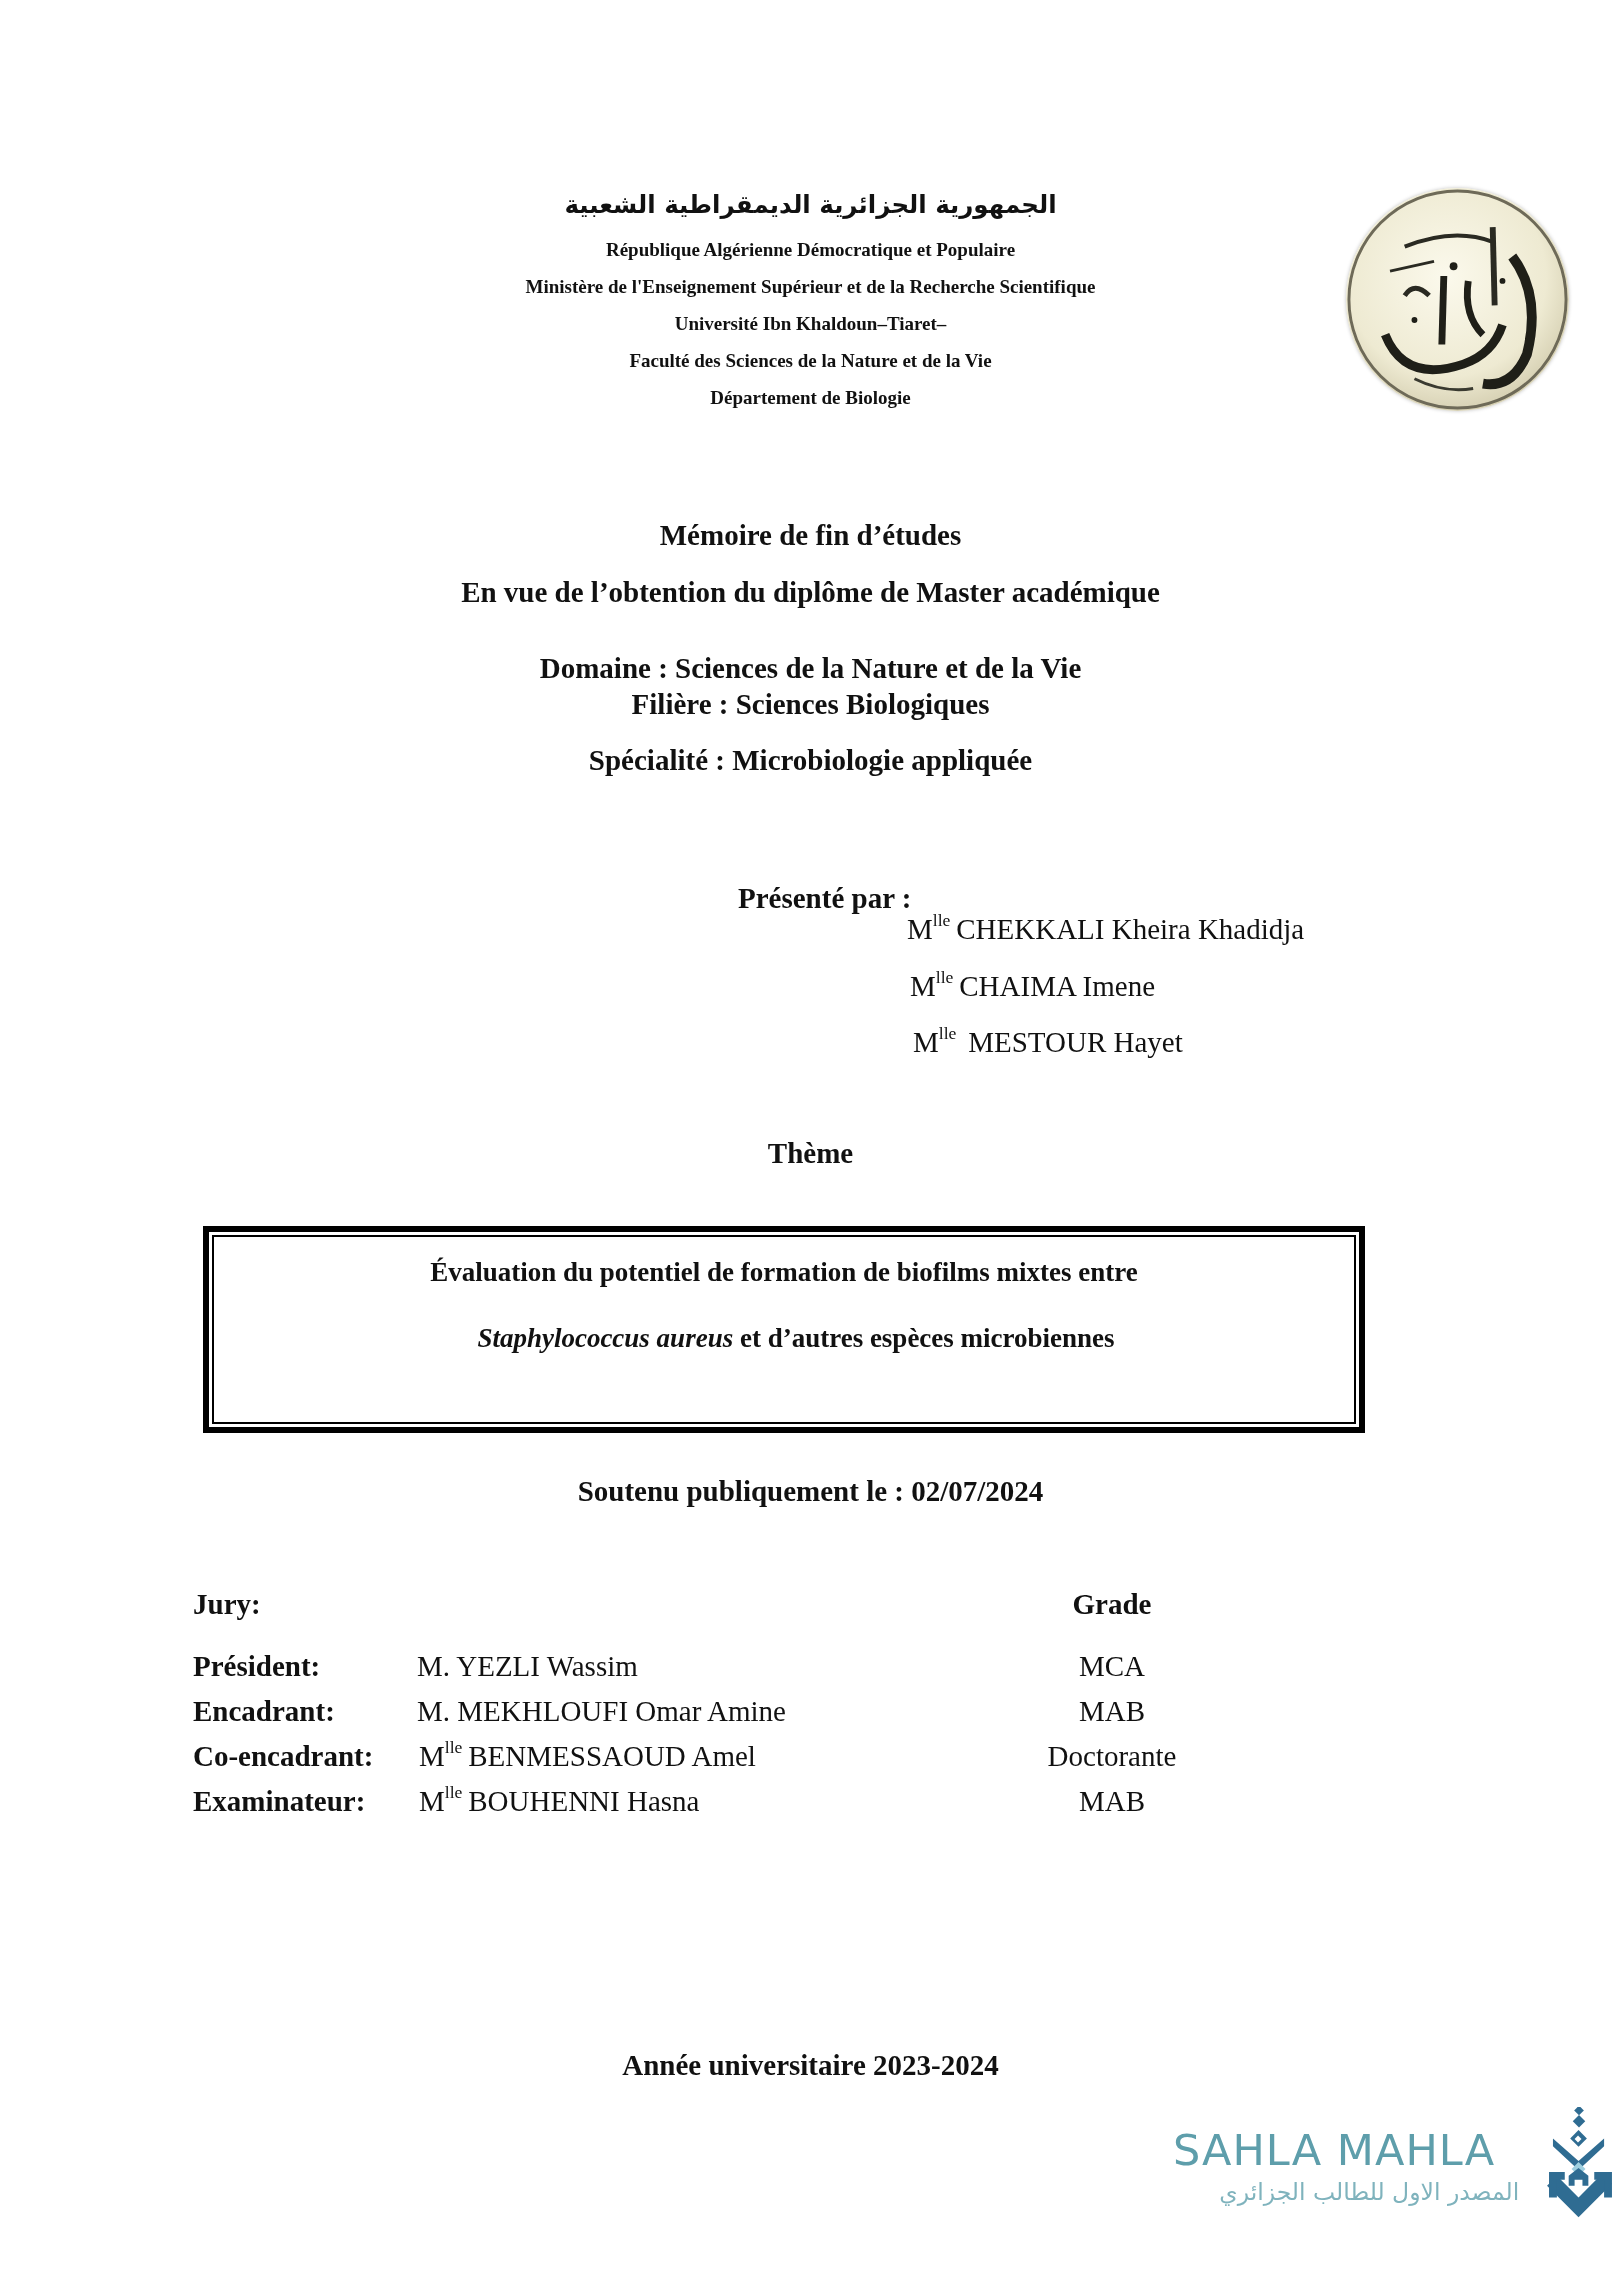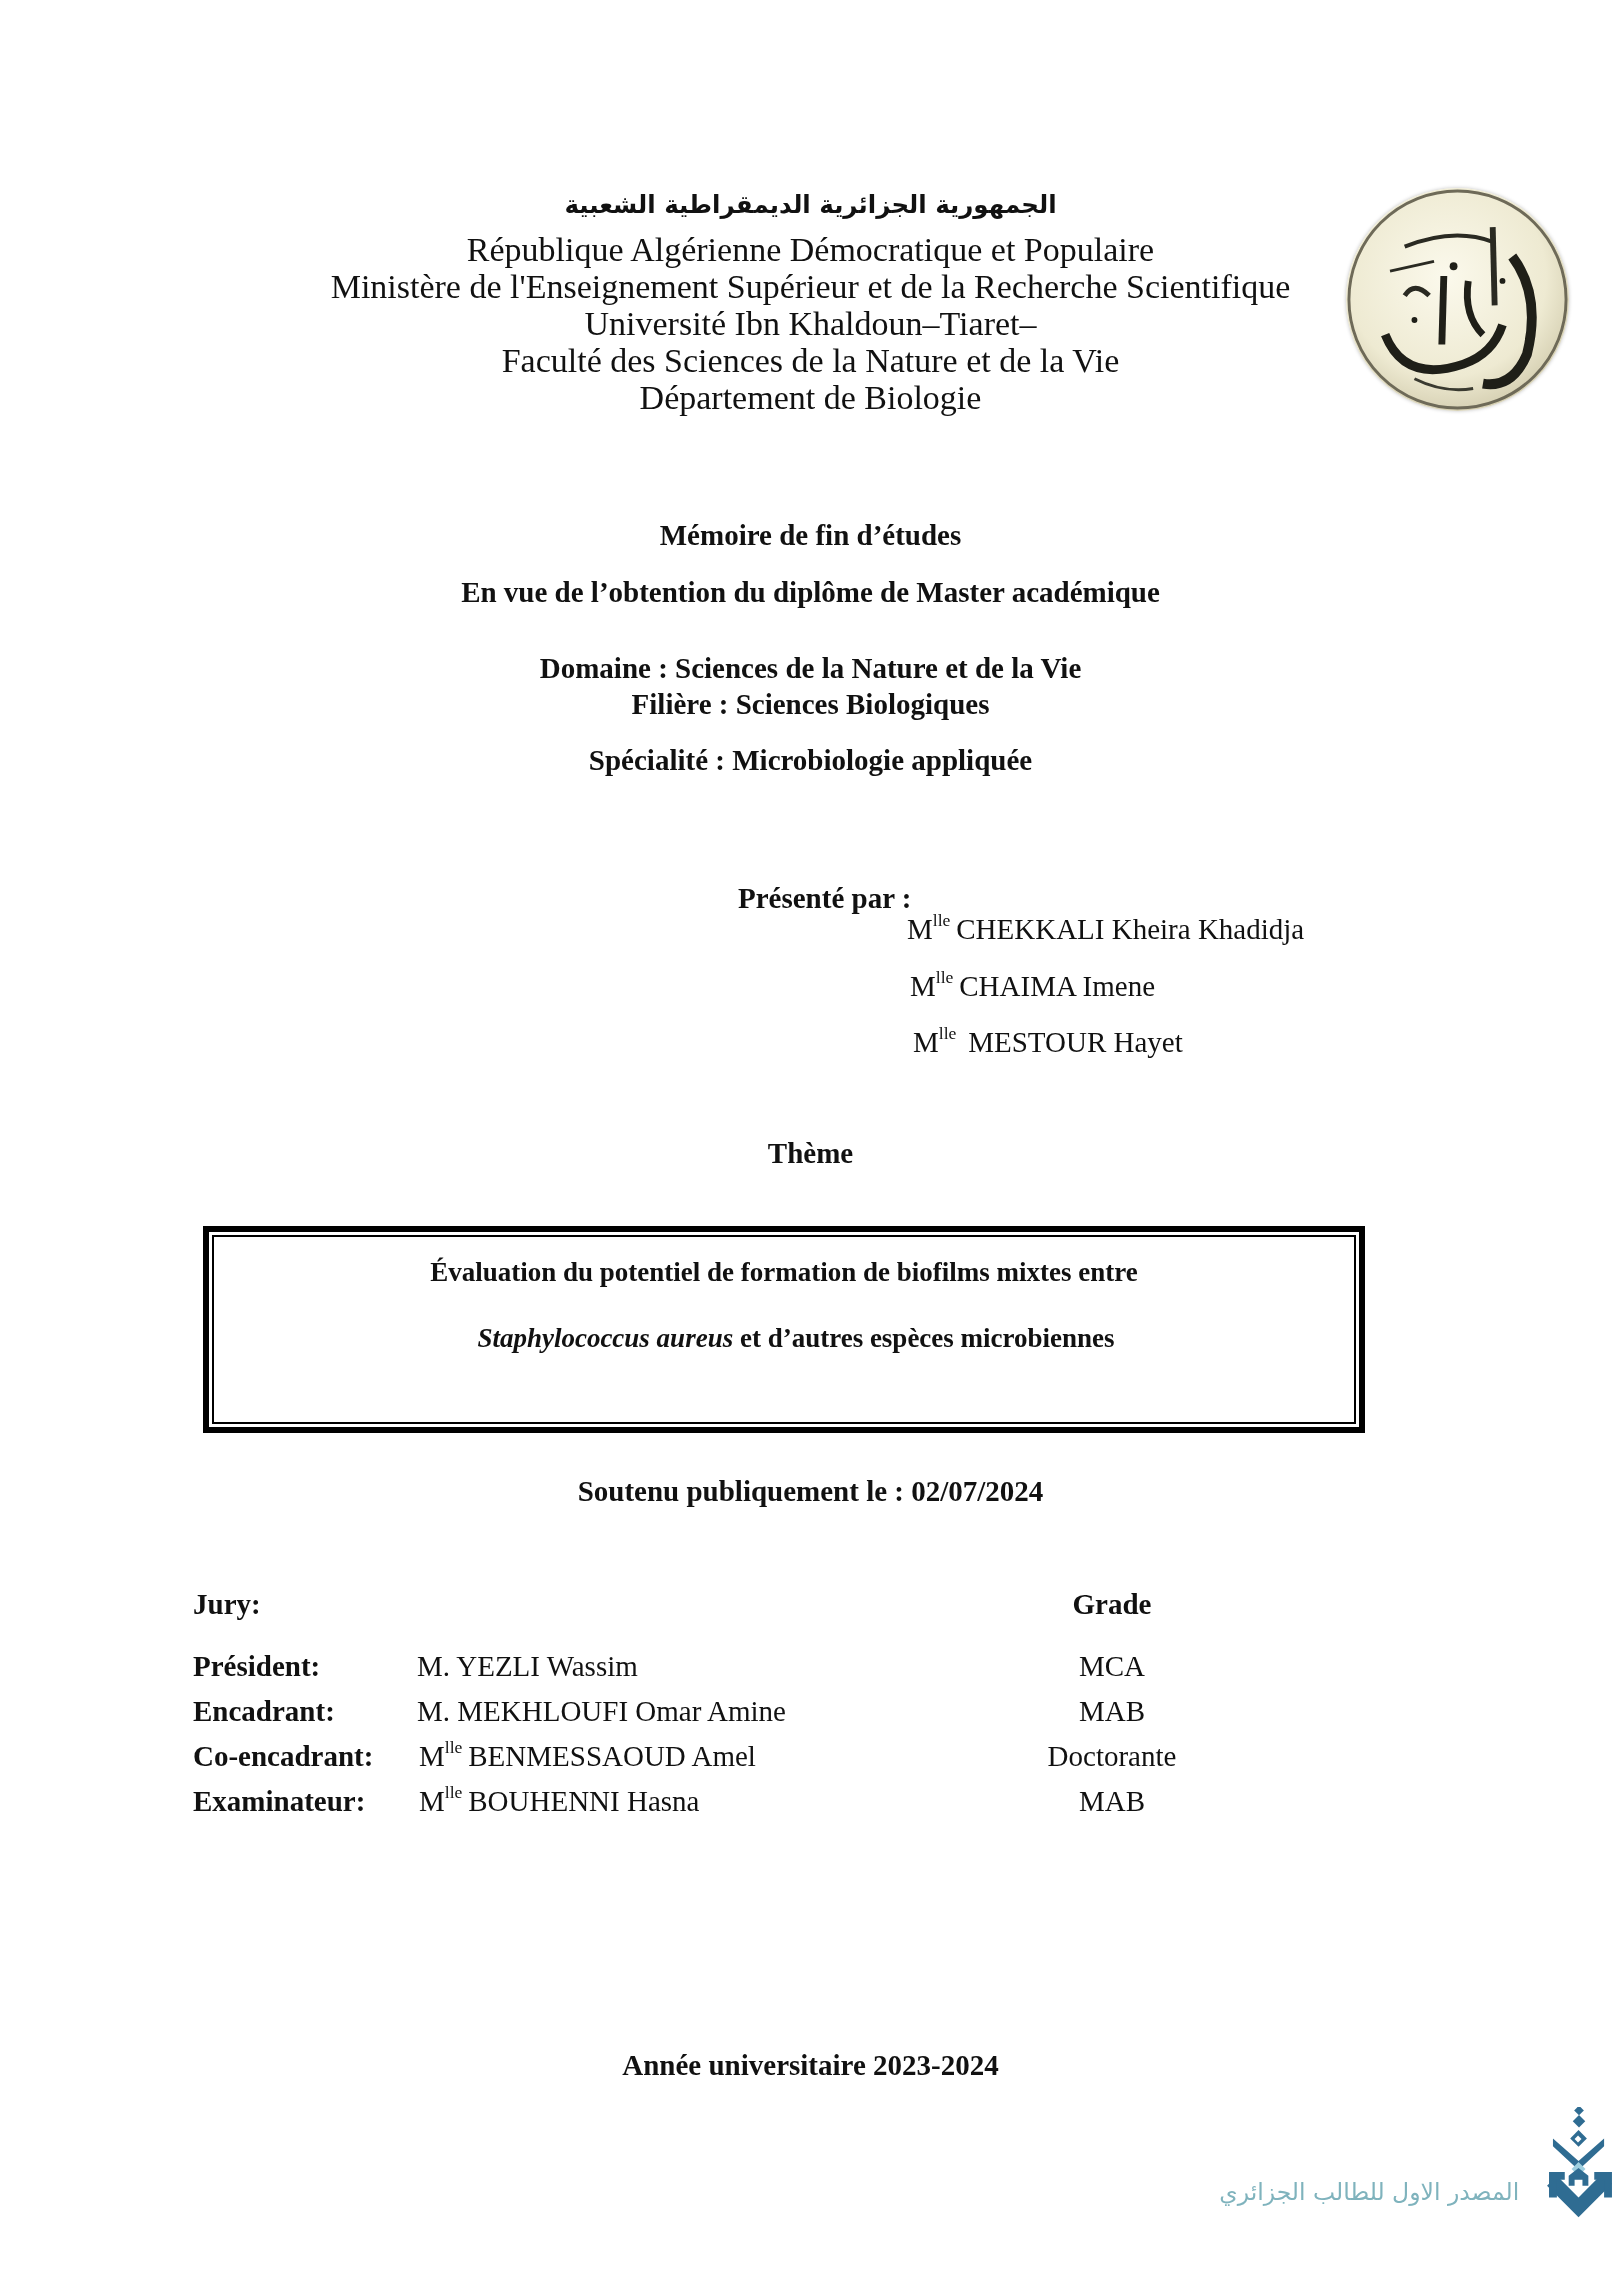--- a/index.html
+++ b/index.html
@@ -1,21 +1,21 @@
 <!DOCTYPE html>
 <html><head>
 <meta charset="utf-8">
 <style>
   html, body { margin: 0; padding: 0; background: #ffffff; }
   body { width: 1621px; height: 2293px; position: relative; overflow: hidden;
          font-family: "Liberation Serif", "DejaVu Serif", serif; color: #111111; }
   .abs { position: absolute; }
   .center-line { position: absolute; left: 0; width: 1621px; text-align: center; white-space: nowrap; }
   .b { font-weight: bold; font-family: Liberation Serif, serif; }
-  .hdr { font-size: 34px; font-weight: normal; line-height: 37px; }
+  .hdr { font-size: 19px; font-weight: bold; line-height: 37px; }
   .arabic { font-family: "DejaVu Sans", sans-serif; font-size: 24.5px; font-weight: bold; direction: rtl; }
   .sub { font-size: 29px; font-weight: bold; }
   .name { font-size: 29px; white-space: nowrap; }
   sup.mlle { font-size: 17.6px; vertical-align: 12.7px; line-height: 0; margin-right: 5.9px; }
   .frame-outer { position: absolute; left: 203px; top: 1226px; width: 1162px; height: 207px;
                  border: 6.9px solid #000; box-sizing: border-box; }
   .frame-gap { position: absolute; inset: 0; border: 2.9px solid #fff; }
   .frame-inner { position: absolute; left: 2.9px; top: 2.9px; right: 2.9px; bottom: 2.9px;
                  border: 2.9px solid #000; }
   .title-line { position: absolute; left: 0; width: 100%; text-align: center; font-size: 27px;
@@ -114,20 +114,21 @@
 </div>
 <div>
   <div class="jury-label" style="top:1785px;">Examinateur:</div>
   <div class="jury-name" style="top:1785px; left:419px;"><span>M</span><sup class="mlle">lle</sup><span>BOUHENNI Hasna</span></div>
   <div class="jury-grade" style="top:1785px;">MAB</div>
 </div>
 
 <div class="center-line sub" style="top:2049px;">Année universitaire 2023-2024</div>
 
 <div class="brand">
+  <div class="brand-name">SAHLA MAHLA</div>
   <div class="brand-tag">المصدر الاول للطالب الجزائري</div>
   <svg style="position:absolute; left:372px; top:0px;" width="74" height="118" viewBox="0 0 75 120">
     <rect x="33" y="0" width="7" height="7" transform="rotate(45 36.5 3.5)" fill="#2f6c92"></rect>
     <rect x="32" y="10" width="9" height="9" transform="rotate(45 36.5 14.5)" fill="#2f6c92"></rect>
     <path d="M10 32 L36 55 L62 32 L62 40 L36 64 L10 40 Z" fill="#2f6c92"></path>
     <rect x="30" y="26" width="12" height="12" transform="rotate(45 36 32)" fill="#2f6c92"></rect>
     <rect x="33" y="30" width="5" height="5" transform="rotate(45 35.5 32.5)" fill="#ffffff"></rect>
     <rect x="31" y="58" width="10" height="10" transform="rotate(45 36 63)" fill="#9fd0e0"></rect>
     <path d="M4 80 L36 112 L70 78 L60 68 L36 92 L14 70 Z" fill="#2f6c92"></path>
     <path d="M6 66 L22 66 L22 74 L14 74 L14 92 L6 92 Z" fill="#2f6c92"></path>

